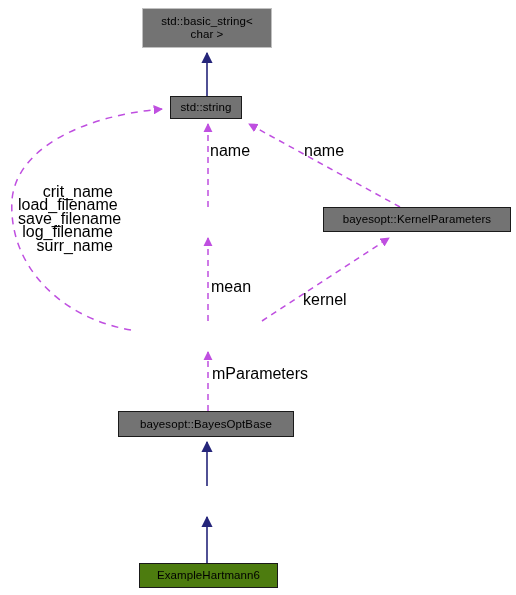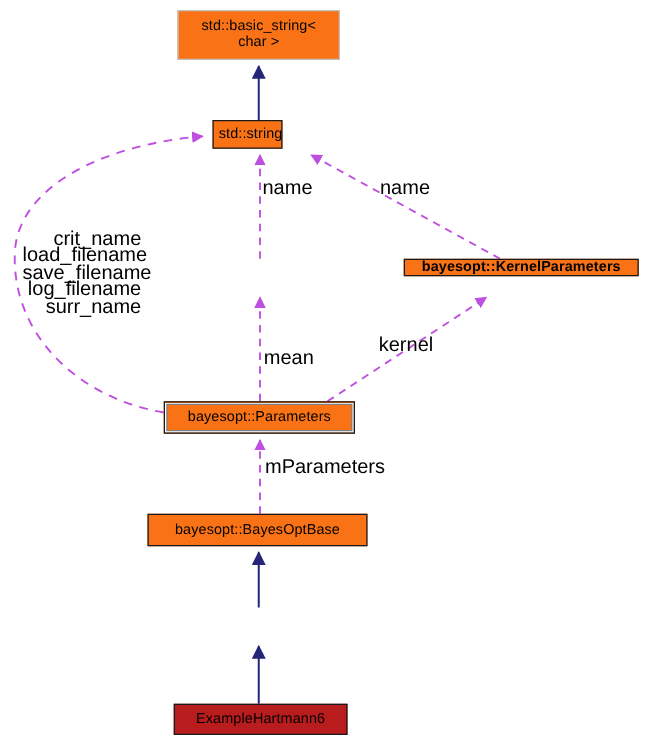--- a/index.html
+++ b/index.html
@@ -25,41 +25,41 @@
     width: 516px;
     height: 595px;
   }
   .node {
     position: absolute;
     box-sizing: border-box;
     display: flex;
     align-items: center;
     justify-content: center;
     text-align: center;
-    background: #f97316;
+    background: #737373;
     color: #000000;
     font-size: 11.5px;
     line-height: 13px;
     letter-spacing: 0.1px;
     white-space: pre-line;
     z-index: 3;
   }
   .node.plain {
     border: 1px solid #c0c0c0;
   }
   .node.solid {
     border: 1px solid #1a1a1a;
   }
   .node.bold {
     border: 1px solid #1a1a1a;
     box-shadow: inset 0 0 0 1px #ffffff, inset 0 0 0 2px #808080;
   }
   .node.current {
     border: 1px solid #1a1a1a;
-    background: #b91c1c;
+    background: #4d7c0f;
     justify-content: center;
   }
   .node-label {
     display: block;
     width: 100%;
     padding: 0 4px;
     box-sizing: border-box;
   }
   .edge-label {
     position: absolute;
@@ -125,32 +125,29 @@
     <g>
       <line x1="207" y1="563" x2="207" y2="517" stroke="#25257a" stroke-width="1.6" marker-end="url(#arrow-inherit)"></line>
     </g>
   </svg>
 
   <div class="node plain" style="left:142px; top:8px; width:130px; height:40px;">
     <span class="node-label">std::basic_string&lt;
 char &gt;</span>
   </div>
 
-  <div class="node solid" style="left:170px; top:96px; width:56px; height:23px;">
+  <div class="node solid" style="left:170px; top:96px; width:72px; height:23px;">
     <span class="node-label">std::string</span>
   </div>
 
 
-  <div class="node solid" style="left:323px; top:207px; width:188px; height:14px;font-weight:bold;">
+  <div class="node solid" style="left:323px; top:207px; width:188px; height:25px;">
     <span class="node-label">bayesopt::KernelParameters</span>
   </div>
 
-  <div class="node bold" style="left:131px; top:321px; width:153px; height:26px;">
-    <span class="node-label">bayesopt::Parameters</span>
-  </div>
 
   <div class="node solid" style="left:118px; top:411px; width:176px; height:26px;">
     <span class="node-label">bayesopt::BayesOptBase</span>
   </div>
 
 
   <div class="node current" style="left:139px; top:563px; width:139px; height:25px;">
     <span class="node-label">ExampleHartmann6</span>
   </div>
 
@@ -159,17 +156,17 @@
   <div class="edge-label" style="left:304px; top:144px;">name</div>
 
   <div class="edge-label multi" style="left:18px; top:185px; width:95px;">crit_name
 load_filename
 save_filename
 log_filename
 surr_name</div>
 
   <div class="edge-label" style="left:211px; top:280px;">mean</div>
 
-  <div class="edge-label" style="left:303px; top:270px;text-align:right;">kernel</div>
+  <div class="edge-label" style="left:303px; top:293px;text-align:right;">kernel</div>
 
   <div class="edge-label" style="left:212px; top:367px;">mParameters</div>
 
 </div>
 
 </body></html>

